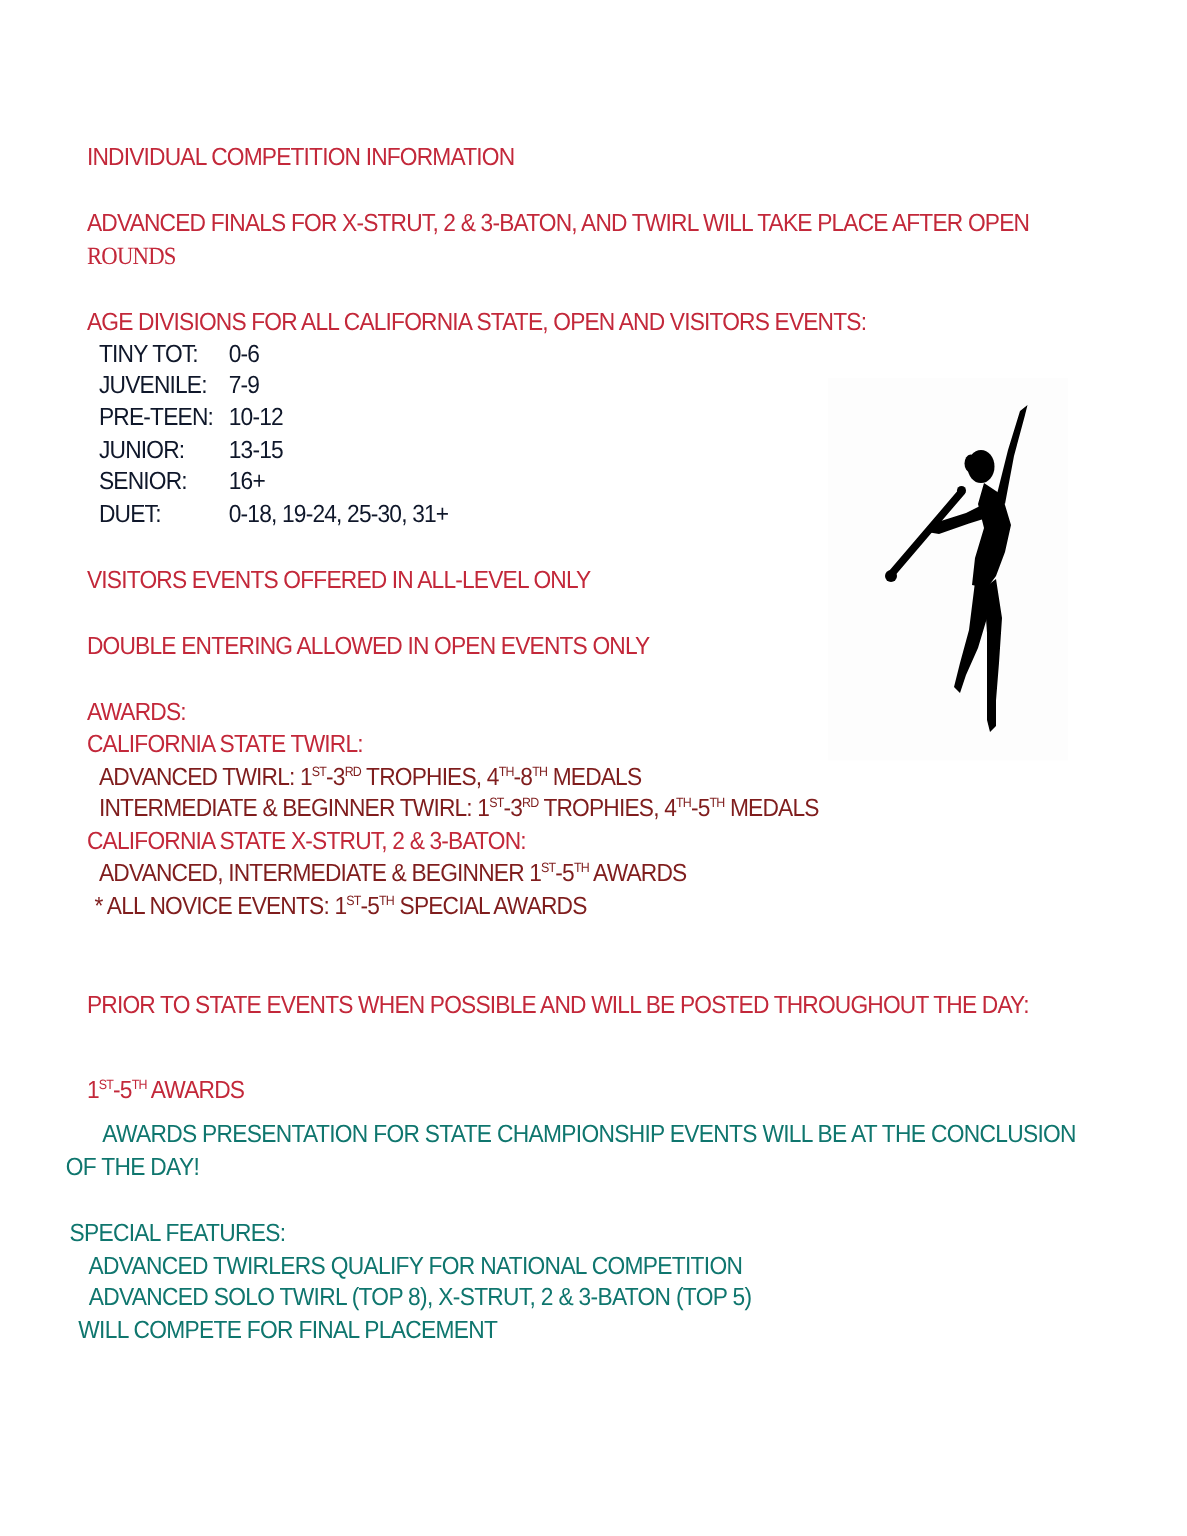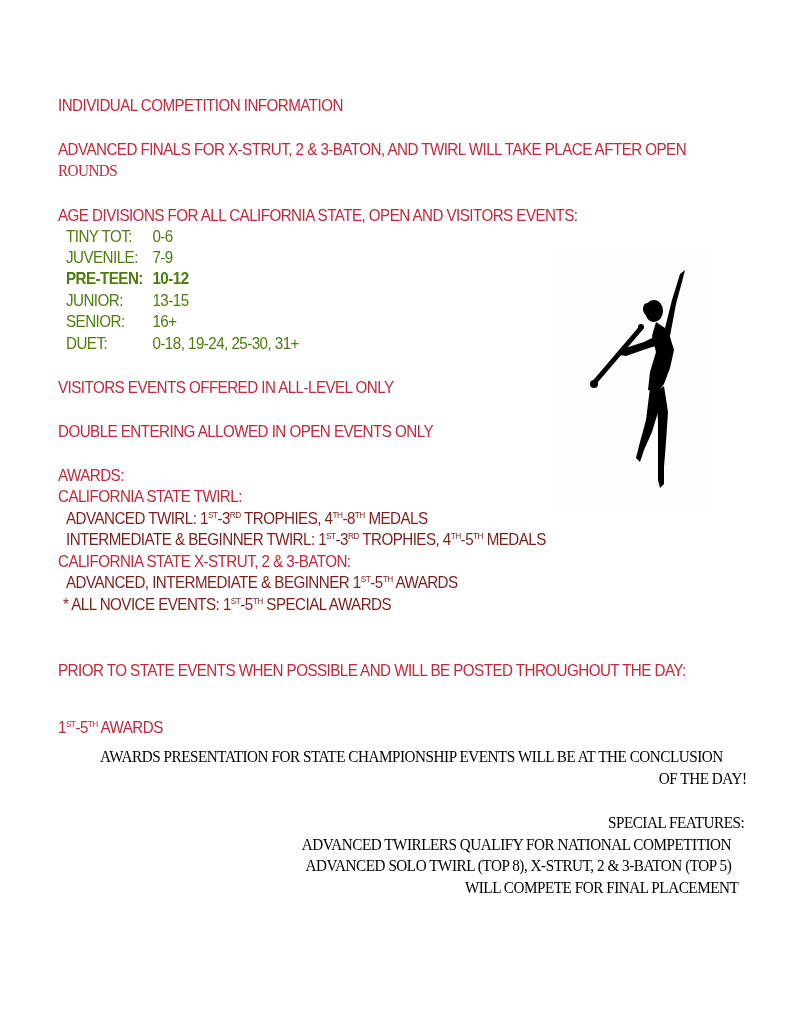--- a/index.html
+++ b/index.html
@@ -3,26 +3,26 @@
 <meta charset="utf-8">
 <style>
   html, body { margin: 0; padding: 0; background: #ffffff; }
   body { width: 791px; height: 1024px; position: relative; overflow: hidden;
          font-family: "Liberation Sans", sans-serif; }
   .page { position: absolute; left: 0; top: 0; width: 791px; height: 1024px; }
   .narrow { letter-spacing: -0.6px; transform: scaleX(0.92); transform-origin: left top; white-space: nowrap; }
   .line { position: absolute; left: 58px; font-size: 16.5px; line-height: 21px; color: #c3283a; }
   .black { color: #7f1d1d; }
   .title { text-decoration: underline; text-decoration-thickness: 1px; text-underline-offset: 2px; }
-  .age-row { position: absolute; left: 66px; font-size: 16.5px; line-height: 21px; color: #4d7c0f; white-space: nowrap; }
+  .age-row { position: absolute; left: 66px; font-size: 16.5px; line-height: 21px; color: #0f172a; white-space: nowrap; }
   .age-label { display: inline-block; width: 94px; }
   .indent { left: 66px; }
   .indent2 { left: 63px; }
   sup { font-size: 9px; vertical-align: 6px; line-height: 0; }
-  .center-block { position: absolute; left: 40px; width: 710px; text-align: right; font-size: 16.5px; line-height: 21.5px; color: #000000; font-family: Liberation Serif, serif; }
+  .center-block { position: absolute; left: 40px; width: 710px; text-align: left; font-size: 16.5px; line-height: 21.5px; color: #0f766e; }
   .center-inner { display: inline-block; transform: scaleX(0.92); letter-spacing: -0.5px; white-space: nowrap; }
   .figure { position: absolute; left: 552px; top: 252px; width: 160px; height: 255px; background: #fdfdfd; }
 </style>
 </head>
 <body>
 
 <div class="page">
 
   <div class="line title" style="top:95px;">
     <span class="narrow" style="display:inline-block;">INDIVIDUAL COMPETITION INFORMATION</span>
@@ -42,21 +42,21 @@
   <div class="age-row" style="top:226px;">
     <span class="narrow" style="display:inline-block;">
       <span class="age-label">TINY TOT:</span><span>0-6</span>
     </span>
   </div>
   <div class="age-row" style="top:247px;">
     <span class="narrow" style="display:inline-block;">
       <span class="age-label">JUVENILE:</span><span>7-9</span>
     </span>
   </div>
-  <div class="age-row" style="top:268px;font-weight:bold;">
+  <div class="age-row" style="top:268px;">
     <span class="narrow" style="display:inline-block;">
       <span class="age-label">PRE-TEEN:</span><span>10-12</span>
     </span>
   </div>
   <div class="age-row" style="top:290px;">
     <span class="narrow" style="display:inline-block;">
       <span class="age-label">JUNIOR:</span><span>13-15</span>
     </span>
   </div>
   <div class="age-row" style="top:311px;">

